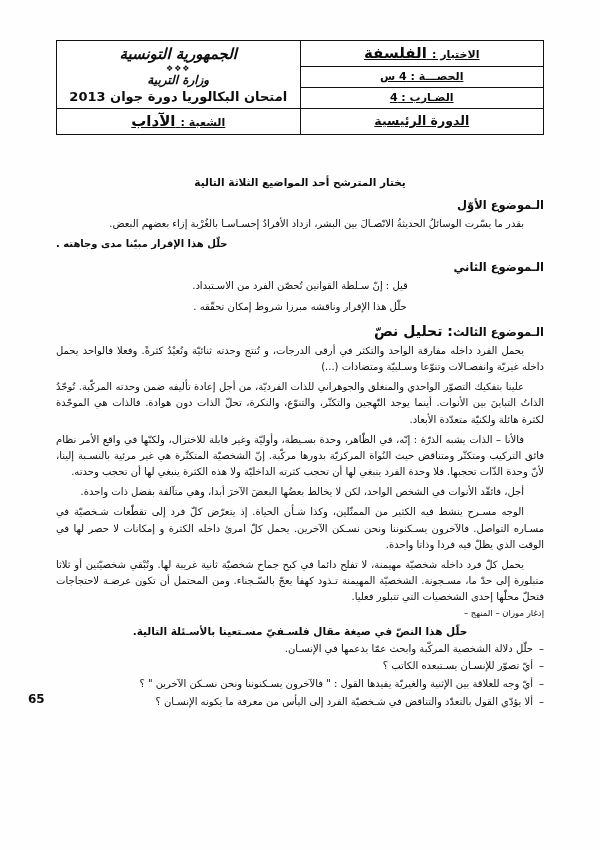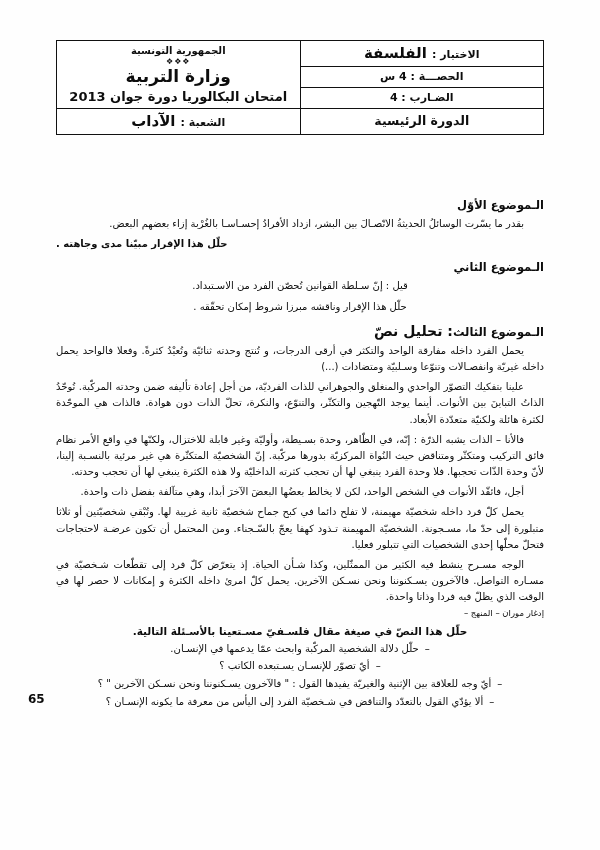--- a/index.html
+++ b/index.html
@@ -42,20 +42,21 @@
   .header-table td {
     border: 1.4px solid #111;
     padding: 0;
     vertical-align: middle;
     text-align: center;
   }
   .cell-pad {
     padding: 1px 6px;
     line-height: 1.15;
     white-space: nowrap;
+    text-decoration: underline;
   }
 
   .left-col { width: 50%; }
   .right-col { width: 50%; }
 
   .row-h1 { height: 25px; }
   .row-h2 { height: 20px; }
   .row-h3 { height: 20px; }
   .row-h4 { height: 25px; }
 
@@ -71,23 +72,23 @@
   .lbl-mid {
     font-size: 12.5px;
     font-weight: bold;
   }
   .subject-cell { text-align: center; }
 
   .rep-block {
     padding: 3px 4px 2px 4px;
     line-height: 1.35;
   }
-  .rep-l1 { font-size: 10px; font-weight: bold; }
+  .rep-l1 { font-size: 15px; font-weight: bold; font-style: italic; }
   .rep-dots { font-size: 8px; letter-spacing: 1px; line-height: 0.9; }
-  .rep-l2 { font-size: 17px; font-weight: bold; }
+  .rep-l2 { font-size: 12px; font-weight: bold; font-style: italic; }
   .rep-l3 { font-size: 13px; font-weight: bold; }
 
   
   .instruction {
     position: absolute;
     top: 176px;
     right: 56px;
     left: 56px;
     text-align: center;
     font-size: 10.5px;
@@ -140,21 +141,21 @@
   }
 
   .q-list {
     list-style: none;
     margin: 0;
     padding: 0;
   }
   .q-item {
     font-size: 10px;
     line-height: 1.78;
-    text-align: center;
+    text-align: right;
     white-space: nowrap;
   }
   .q-dash {
     display: inline-block;
     margin-left: 6px;
   }
 
   
   .last-row {
     display: flex;
@@ -216,20 +217,21 @@
             <div class="cell-pad">
               <span class="lbl">الشعبة :</span>
               <span class="lbl-strong">الآداب</span>
             </div>
           </td>
         </tr>
       </tbody>
     </table>
   </div>
 
+  <div class="instruction">يختار المترشح أحد المواضيع الثلاثة التالية</div>
 
   <div class="body-area">
 
     <div class="topic-head">الـموضوع الأوّل</div>
     <div class="para indent">بقدر ما يسّرت الوسائلُ الحديثةُ الاتّصـالَ بين البشر، ازداد الأفرادُ إحسـاسـا بالغُرْبة إزاء بعضهم البعض.</div>
     <div class="para rightal" style="text-align:left;">حلّل هذا الإقرار مبيّنا مدى وجاهته .</div>
 
     <div class="block-gap"></div>
 
     <div class="topic-head">الـموضوع الثاني</div>
@@ -239,22 +241,22 @@
     <div class="block-gap"></div>
 
     <div class="topic-head">
       <span>الـموضوع الثالث</span><span class="sub">: تحليل نصّ</span>
     </div>
 
     <div class="para indent">يحمل الفرد داخله مفارقة الواحد والتكثر في أرقى الدرجات، و تُنتج وحدته ثنائيّة وتُعيْدُ كثرةً. وفعلا فالواحد يحمل داخله غيريّة وانفصـالات وتنوّعا وسـلبيّة ومتضادات (...)</div>
     <div class="para indent">علينا بتفكيك التصوّر الواحدي والمنغلق والجوهراني للذات الفرديّة، من أجل إعادة تأليفه ضمن وحدته المركّبة. تُوحّدُ الذاتُ التباينَ بين الأنوات. أينما يوجد التّهجين والتكثّر، والتنوّع، والنكرة، تحلّ الذات دون هوادة. فالذات هي الموحّدة لكثرة هائلة ولكنيّة متعدّدة الأبعاد.</div>
     <div class="para indent">فالأنا – الذات يشبه الذرّة : إنّه، في الظّاهر، وحدة بسـيطة، وأوليّة وغير قابلة للاختزال، ولكنّها في واقع الأمر نظام فائق التركيب ومتكثّر ومتناقض حيث النُواة المركزيّة بدورها مركّبة. إنّ الشخصيّة المتكثّرة هي غير مرئية بالنسـبة إلينا، لأنّ وحدة الذّات تحجبها. فلا وحدة الفرد ينبغي لها أن تحجب كثرته الداخليّة ولا هذه الكثرة ينبغي لها أن تحجب وحدته.</div>
     <div class="para indent">أجل، فائقّد الأنوات في الشخص الواحد، لكن لا يخالط بعضُها البعضَ الآخرَ أبدا، وهي متآلفة بفضل ذات واحدة.</div>
+    <div class="para indent">الوجه مسـرح ينشط فيه الكثير من الممثّلين، وكذا شـأن الحياة. إذ يتعرّض كلّ فرد إلى تقطّعات شـخصيّة في مسـاره التواصل. فالآخرون يسـكنوننا ونحن نسـكن الآخرين. يحمل كلّ امرئ داخله الكثرة و إمكانات لا حصر لها في الوقت الذي يظلّ فيه فردا وذاتا واحدة.</div>
     <div class="para indent">يحمل كلّ فرد داخله شخصيّة مهيمنة، لا تفلح دائما في كبح جماح شخصيّة ثانية غريبة لها. وتُبْقي شخصيّتين أو ثلاثا متبلورة إلى حدّ ما، مسـجونة. الشخصيّة المهيمنة تـذود كهفا يعجّ بالسّـجناء. ومن المحتمل أن تكون عرضـة لاحتجاجات فتحلّ محلّها إحدى الشخصيات التي تتبلور فعليا.</div>
-    <div class="para indent">الوجه مسـرح ينشط فيه الكثير من الممثّلين، وكذا شـأن الحياة. إذ يتعرّض كلّ فرد إلى تقطّعات شـخصيّة في مسـاره التواصل. فالآخرون يسـكنوننا ونحن نسـكن الآخرين. يحمل كلّ امرئ داخله الكثرة و إمكانات لا حصر لها في الوقت الذي يظلّ فيه فردا وذاتا واحدة.</div>
 
     <div class="attribution">إدغار موران – المنهج –</div>
 
     <div class="prompt">حلّل هذا النصّ في صيغة مقال فلسـفيّ مسـتعينا بالأسـئلة التالية.</div>
 
     <ul class="q-list">
       <li class="q-item">
         <span class="q-dash">–</span><span>حلّل دلالة الشخصية المركّبة وابحث عمّا يدعمها في الإنسـان.</span>
       </li>
       <li class="q-item">

